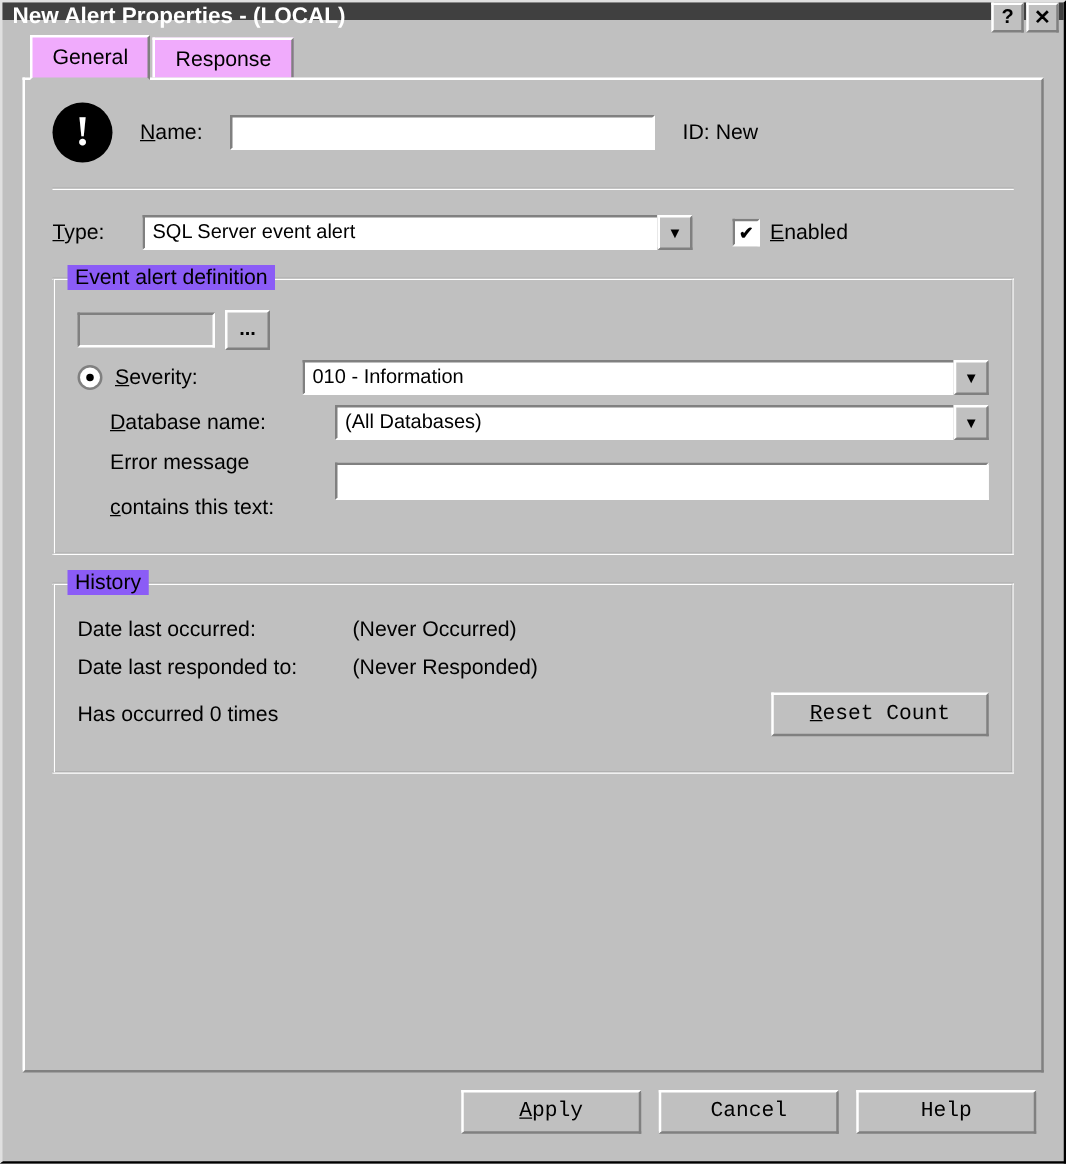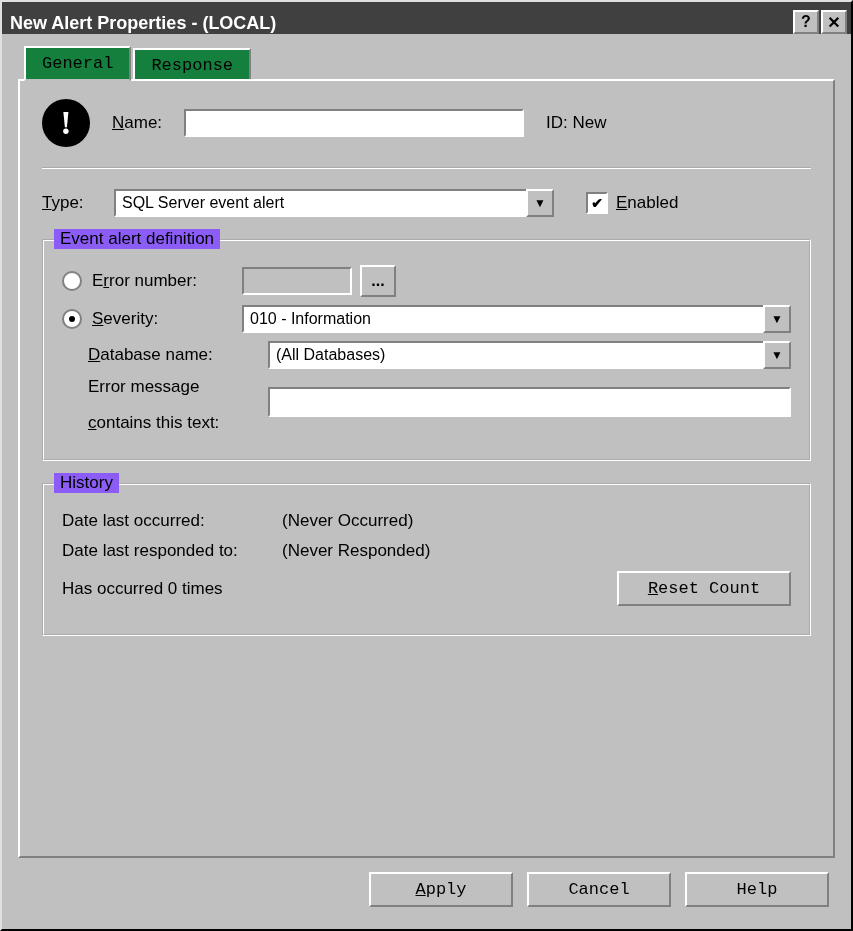--- a/index.html
+++ b/index.html
@@ -20,22 +20,22 @@
     border-top-color: #e0e0e0;
     border-left-color: #e0e0e0;
     box-sizing: border-box;
     display: flex;
     flex-direction: column;
   }
   .titlebar {
     background: #404040;
     color: #fff;
     display: flex;
-    align-items: flex-end;
-    height: 32px;
+    align-items: flex-start;
+    height: 14px;
     padding: 0 4px;
   }
   .titlebar .title {
     flex: 1;
     font-weight: bold;
     font-size: 18px;
     padding-left: 4px;
   }
   .titlebar .tbtn {
     width: 26px;
@@ -64,25 +64,24 @@
     align-items: flex-end;
     margin-bottom: -2px;
     padding-left: 6px;
   }
   .tab {
     padding: 6px 16px 6px 16px;
     border: 2px solid #808080;
     border-top-color: #fff;
     border-left-color: #fff;
     border-bottom-color: #c0c0c0;
-    background: #15803d;
+    background: #f0abfc;
     position: relative;
     margin-right: 2px;
     font-size: 17px;
-    font-family: Liberation Mono, monospace;
   }
   .tab.inactive {
     border-bottom-color: #fff;
     top: 2px;
     z-index: 0;
   }
   .tab.active {
     z-index: 2;
     border-bottom: 2px solid #c0c0c0;
   }
@@ -303,24 +302,20 @@
         <div style="display:flex;align-items:center;gap:8px;margin-left:20px">
           <div class="checkbox">✔</div>
           <span class="lbl"><span class="ul">E</span>nabled</span>
         </div>
       </div>
 
       <div class="groupbox">
         <div class="legend">Event alert definition</div>
 
         <div class="defn-row">
-          <div class="defn-label">
-            <div class="radio"></div>
-            <span class="lbl">E<span class="ul">r</span>ror number:</span>
-          </div>
           <input class="text-input disabled" style="width: 110px;" value="">
           <div class="small-btn" style="margin-left:8px">
             <span>...</span>
           </div>
         </div>
 
         <div class="defn-row">
           <div class="defn-label">
             <div class="radio">
                 <div class="dot"></div>

